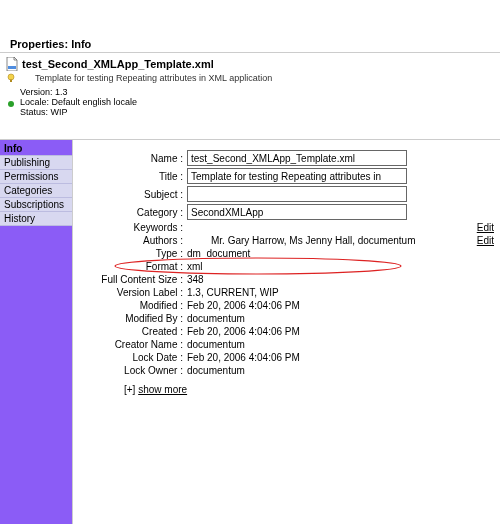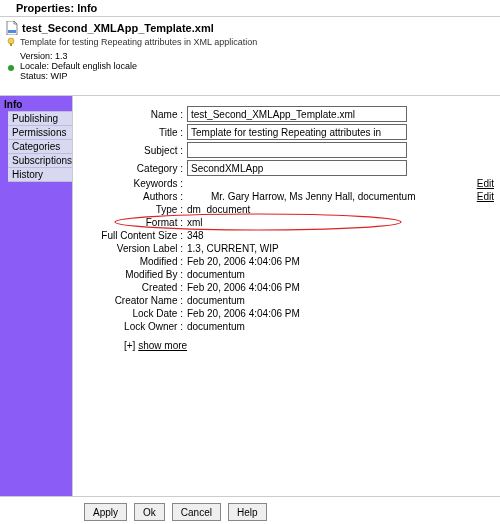--- a/index.html
+++ b/index.html
@@ -9,23 +9,24 @@
     height: 524px;
     font-family: Tahoma, Arial, sans-serif;
     font-size: 10px;
     color: #000;
     background: #fff;
     overflow: hidden;
   }
   .dialog-title {
     font-size: 11px;
     font-weight: bold;
-    padding: 2px 16px;
+    padding: 2px 10px;
     border-bottom: 1px solid #ccc;
     color: #000;
+    margin-top: 36px;
   }
   .hdr {
     padding: 4px 6px 6px 6px;
     border-bottom: 1px solid #ccc;
   }
   .hdr-line1 {
     display: flex;
     align-items: center;
     gap: 4px;
     font-size: 11px;
@@ -34,28 +35,28 @@
   .file-icon {
     width: 12px;
     height: 14px;
     position: relative;
     flex: 0 0 auto;
   }
   .file-icon svg { display:block; }
   .hdr-desc {
     display:flex;
     align-items:center;
-    gap:4px;
+    gap:19px;
     font-size: 9px;
     color:#333;
     margin-top: 2px;
   }
   .bulb-icon { width:10px; height:10px; flex:0 0 auto; }
   .hdr-meta {
-    margin: 4px 0 8px 14px;
+    margin: 4px 0 16px 14px;
     font-size: 9px;
     color:#000;
     position:relative;
   }
   .green-dot {
     position:absolute;
     left:-12px;
     top:14px;
     width:6px; height:6px;
     background:#2aa02a;
@@ -81,21 +82,20 @@
   }
   .sidebar .tab.sel {
     font-weight:bold;
     color:#000;
   }
   .sidebar .tab.other {
     background:#d8d8f0;
     border-top:1px solid #bcbce0;
     border-bottom:1px solid #bcbce0;
     margin-bottom:-1px;
-    margin-left:8px;
   }
 
   .main {
     flex:1;
     position:relative;
     padding: 10px 6px 4px 8px;
     overflow:hidden;
   }
   .form {
     display:grid;

